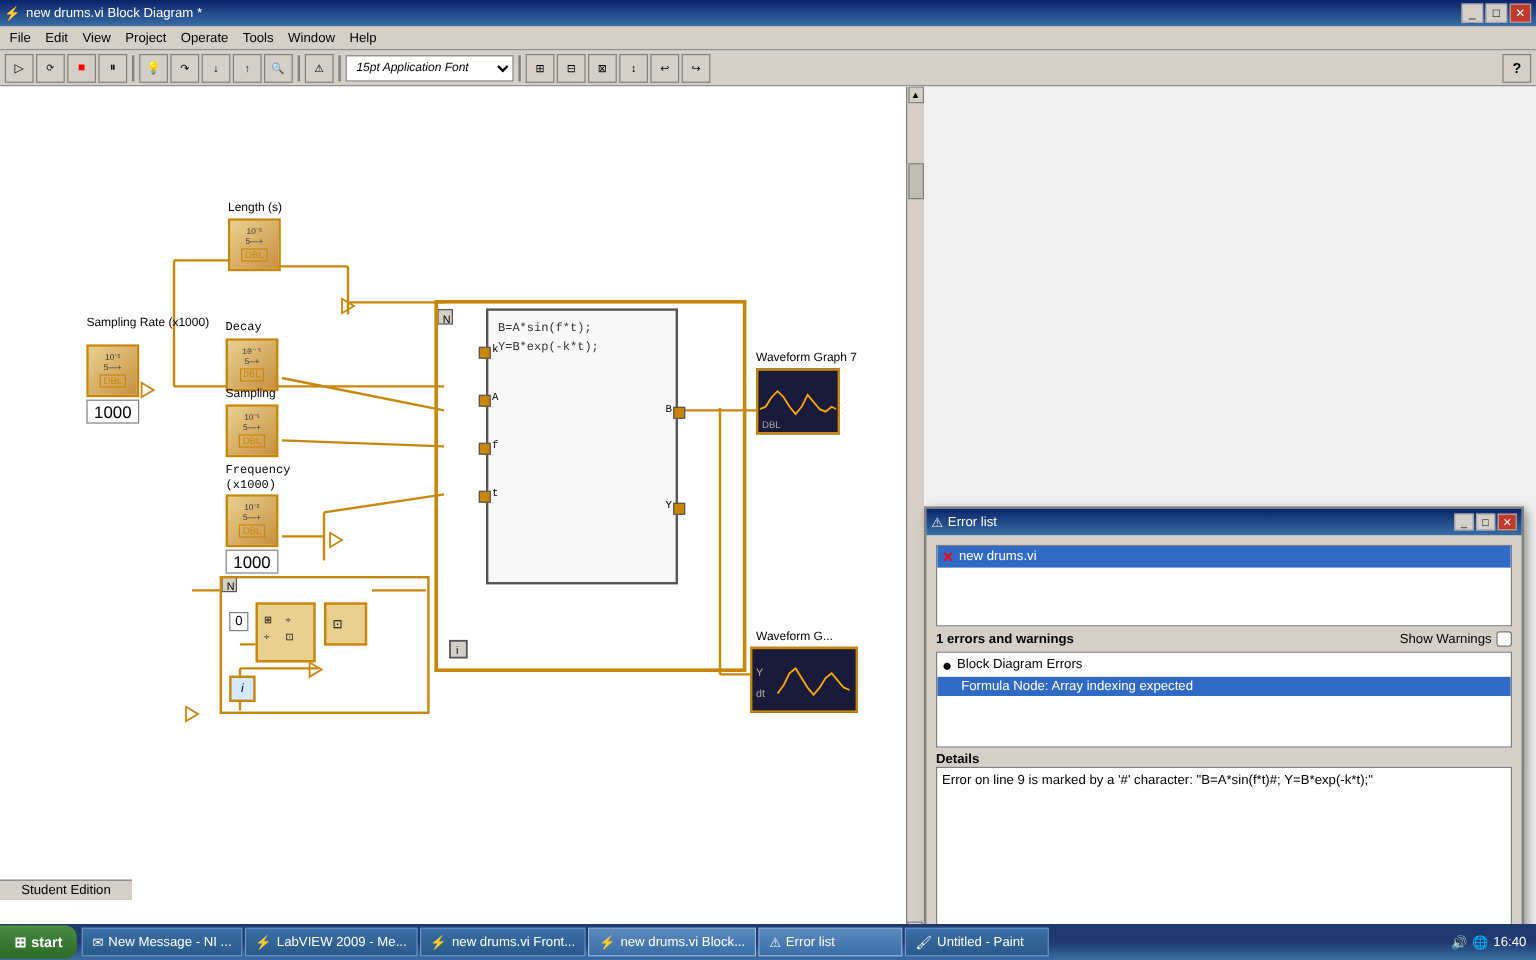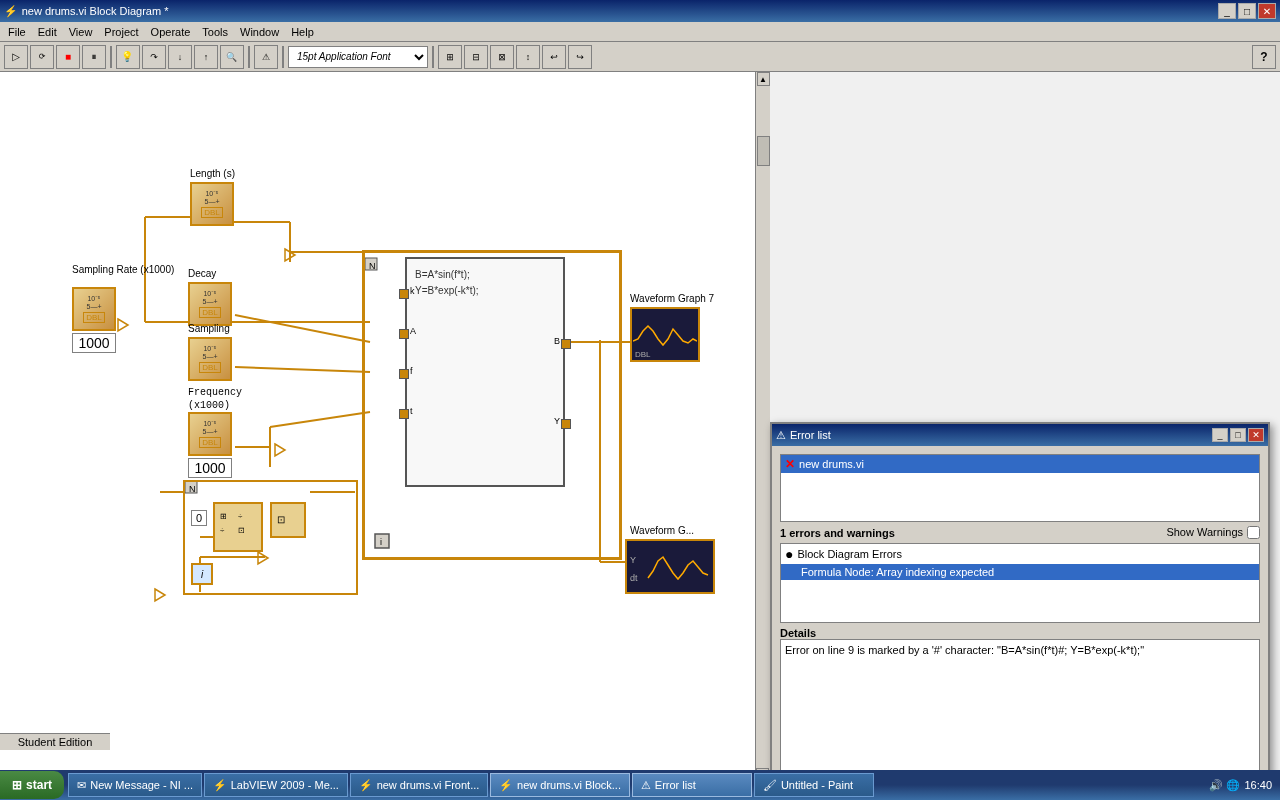--- a/index.html
+++ b/index.html
@@ -93,21 +93,21 @@
     .formula-node {
       position: absolute;
       border: 2px solid #555;
       background: #f8f8f8;
       width: 160px;
       height: 230px;
       top: 185px;
       left: 405px;
       font-size: 11px;
       padding: 8px;
-      font-family: Liberation Sans, sans-serif;
+      font-family: Liberation Mono, monospace;
     }
     .formula-node-title {
       font-size: 10px;
       color: #333;
       line-height: 1.6;
     }
 
     
     .loop-box {
       position: absolute;
@@ -179,20 +179,21 @@
     .error-x { color: red; font-weight: bold; font-size: 12px; }
     .error-dot { color: #000; font-size: 14px; }
 
     .errors-header {
       display: flex;
       justify-content: space-between;
       align-items: center;
     }
     .show-warnings-area {
       display: flex;
+      align-items: center;
       gap: 4px;
       font-size: 11px;
     }
 
     .details-section {
       flex: 1;
       display: flex;
       flex-direction: column;
       min-height: 0;
     }
@@ -446,21 +447,21 @@
       <div class="knob-icon" style="width:44px; height:44px; position:relative;">
         <div style="font-size:7px; color:#333; text-align:center; line-height:1.2;">
           <div>10⁻⁵</div>
           <div>5—+</div>
           <div style="color:#c8860a; font-size:8px; border:1px solid #c8860a; padding:0 2px;">DBL</div>
         </div>
       </div>
       <div class="indicator-value" style="position:absolute; top:46px; left:0; width:44px; text-align:center;">1000</div>
     </div>
 
-    <div style="position:absolute; top:210px; left:188px;">
+    <div style="position:absolute; top:210px; left:188px;font-family:Liberation Mono, monospace;">
       <div class="ctrl-label" style="top:-14px; left:0;">Decay</div>
       <div class="knob-icon" style="width:44px; height:44px; position:relative;">
         <div style="font-size:7px; color:#333; text-align:center; line-height:1.2;">
           <div>10⁻⁵</div>
           <div>5—+</div>
           <div style="color:#c8860a; font-size:8px; border:1px solid #c8860a; padding:0 2px;">DBL</div>
         </div>
       </div>
     </div>
 

